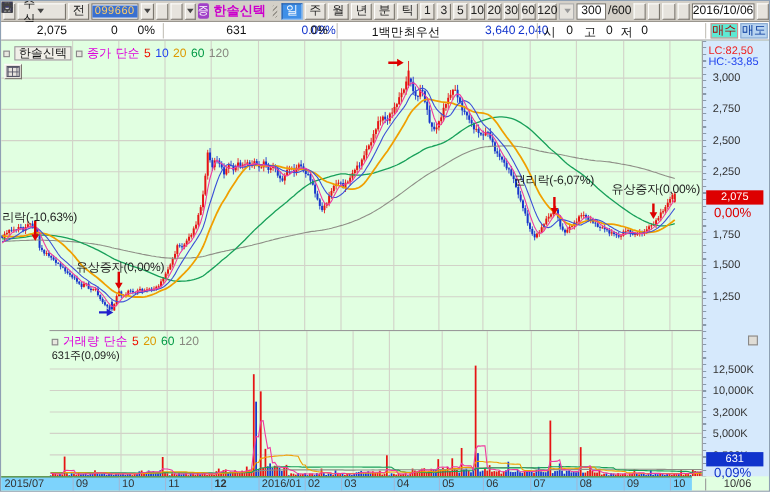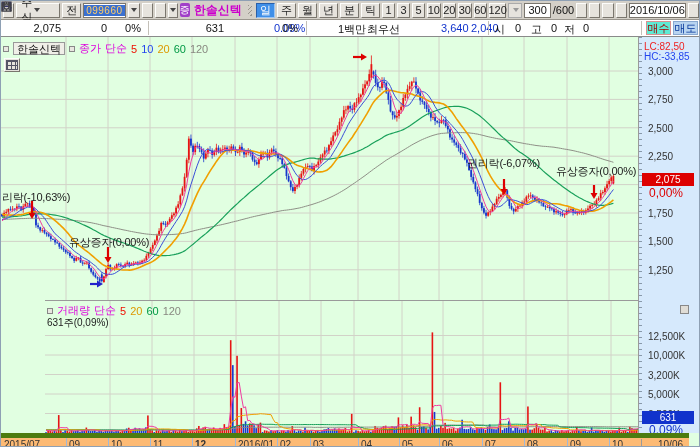--- a/index.html
+++ b/index.html
@@ -43,21 +43,21 @@
         border:1px solid #999;}
   .qbuy{left:645px;background:#5eead4;color:#aa0000;border-color:#d89090;}
   .qsell{left:672px;background:#b8d4f0;color:#003399;border-color:#88a8d0;}
   
   .chartarea{position:absolute;left:0;top:36px;width:700px;height:411px;background:#e1ffe1;}
   .price-panel{position:absolute;left:0;top:0;width:637px;height:263px;}
   .vol-panel{position:absolute;left:0;top:263px;width:637px;height:133px;border-top:1px solid #9a9a9a;margin-left:44px;}
   .axis-col{position:absolute;left:637px;top:0;width:65px;height:396px;background:#d6e9fc;border-left:1px solid #9a9a9a;}
   .minor-ticks{position:absolute;left:0;top:0;width:3px;height:396px;
       background:repeating-linear-gradient(to bottom,#8899aa 0 1px,transparent 1px 6px);}
-  .x-strip{position:absolute;left:0;top:396px;width:688px;height:15px;background:#fdba74;border-top:5px solid #4d7c0f;}
+  .x-strip{position:absolute;left:0;top:396px;width:628px;height:15px;background:#7dd3fc;border-top:1px solid #4d7c0f;}
   .x-strip .xlab{position:absolute;top:1px;font-size:10px;color:#333;white-space:nowrap;}
   .x-strip .xsep{position:absolute;top:0;width:1px;height:15px;background:#9fb8d8;}
   .x-corner{position:absolute;left:640px;top:1px;width:58px;text-align:center;font-size:10px;color:#333;
             border-left:1px solid #9a9a9a;height:15px;}
   svg{position:absolute;left:0;top:0;}
   
   .legend{position:absolute;left:2px;top:4px;display:flex;align-items:center;gap:4px;font-size:11px;}
   .lgbox{width:6px;height:6px;border:1px solid #888;background:#e8e8e0;}
   .lgchip{background:#f0efe8;border:1px solid #999;padding:0 3px;height:13px;line-height:12px;color:#111;}
   .magenta{color:#dd00dd;}

